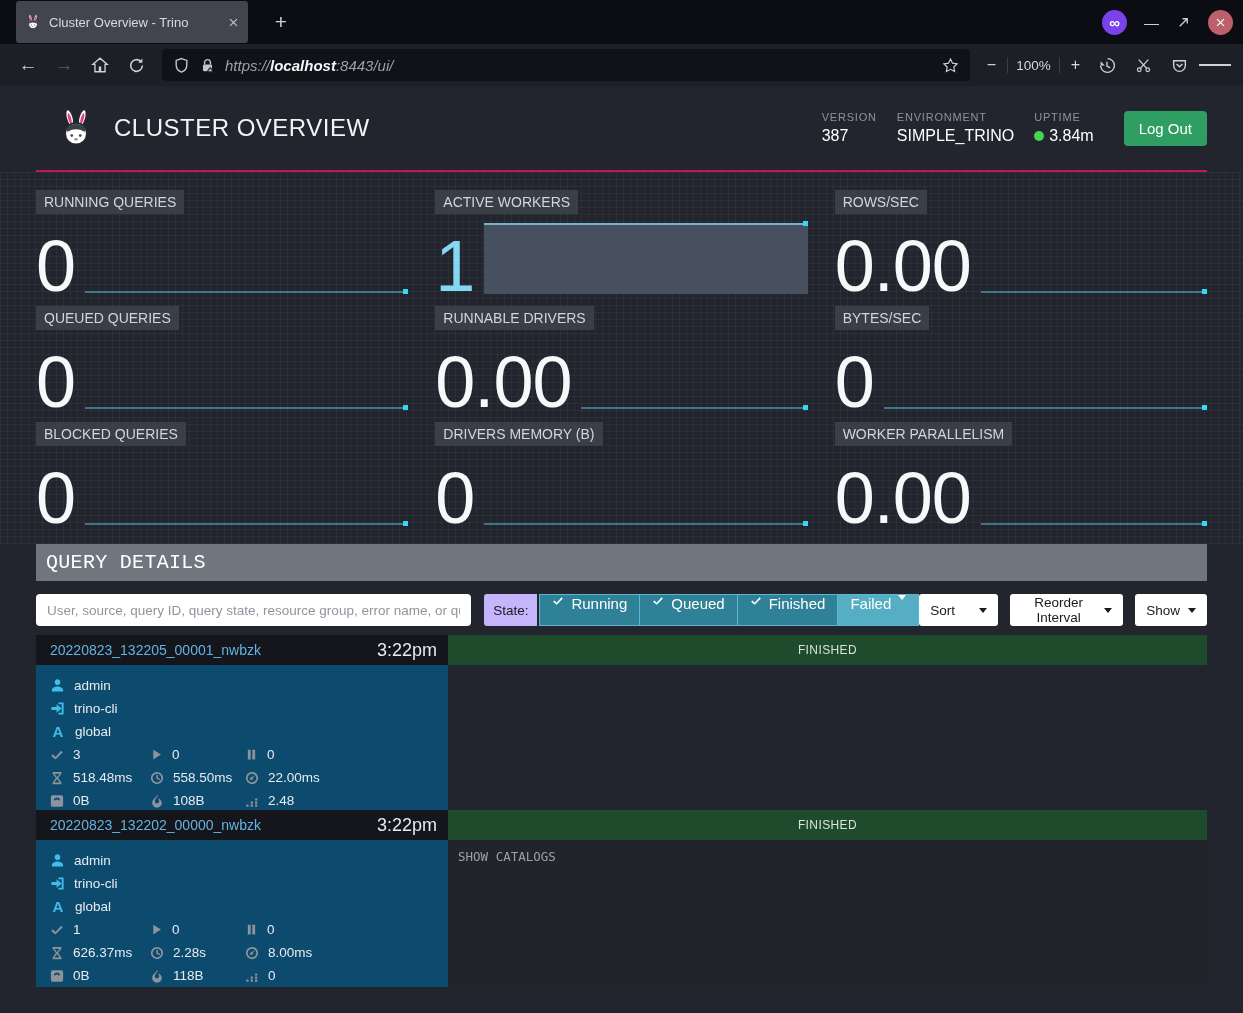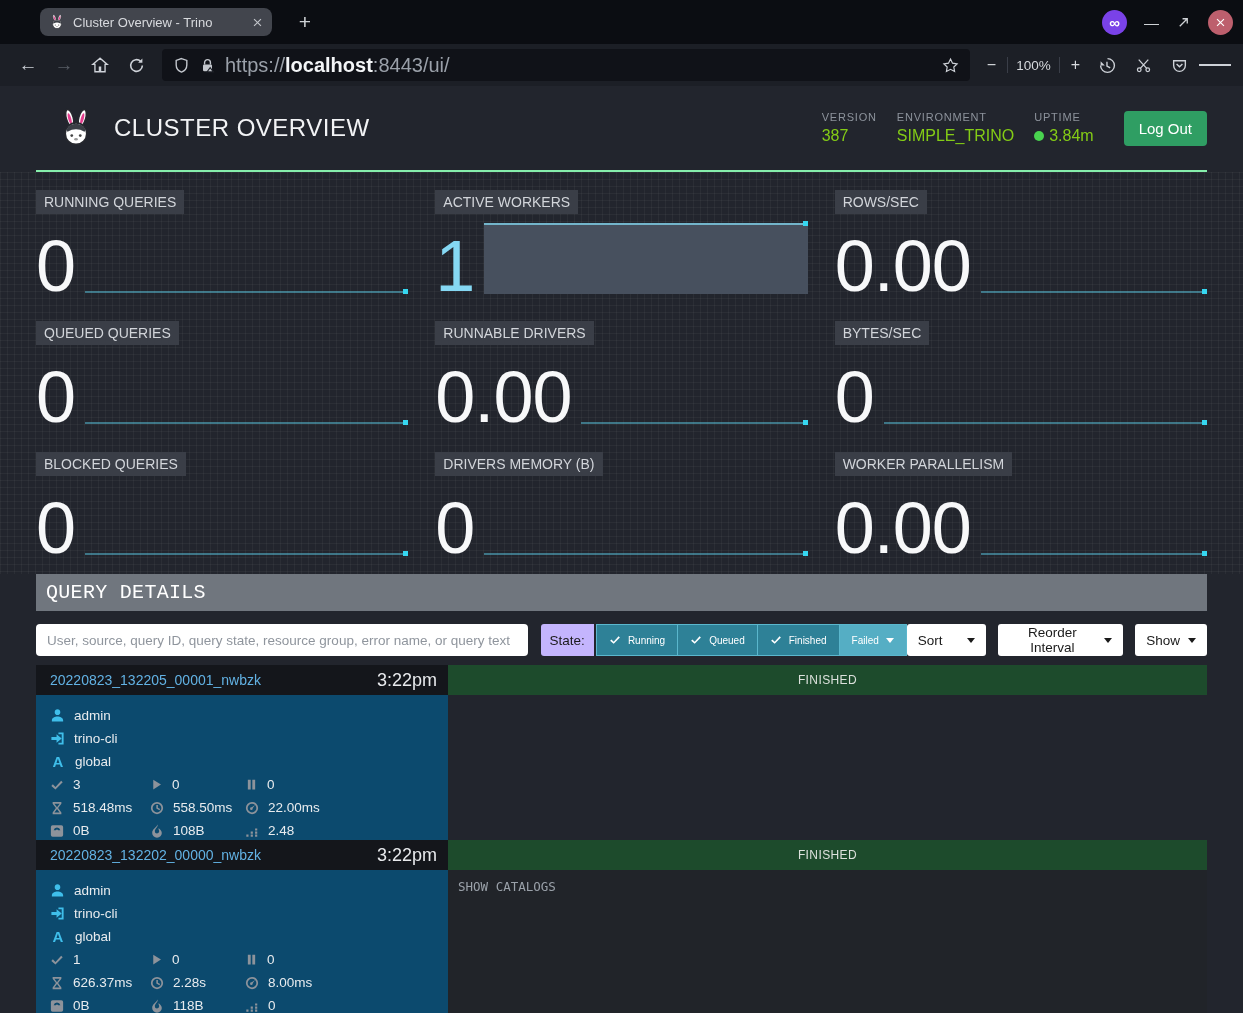--- a/index.html
+++ b/index.html
@@ -4,66 +4,66 @@
 <style>
   * { margin:0; padding:0; box-sizing:border-box; }
   html,body { width:1243px; height:1013px; overflow:hidden; background:#22252d;
     font-family:"Liberation Sans", sans-serif; }
 
   
   .ic { display:inline-block; vertical-align:middle; fill:currentColor; }
 
   
   .tabbar { height:44px; background:#0b0d12; display:flex; align-items:center; }
-  .tab { margin-left:40px; width:232px; height:28px; background:#42454d; border-radius:8px;
+  .tab { margin-left:16px; width:232px; height:42px; background:#42454d; border-radius:3px;
     display:flex; align-items:center; padding:0 9px; gap:8px; color:#d8dade; font-size:13px; cursor:default; }
   .tab-title { flex:1; white-space:nowrap; overflow:hidden; }
   .tab-close { color:#c2c5ca; display:flex; }
   .newtab { margin-left:18px; color:#cdd0d4; font-size:21px; width:30px; height:30px;
     display:flex; align-items:center; justify-content:center; }
   .winctl { margin-left:auto; display:flex; align-items:center; gap:17px; padding-right:10px; }
   .badge-private { width:25px; height:25px; border-radius:50%; background:#7a42e8; color:#fff;
     display:flex; align-items:center; justify-content:center; font-size:15px; font-weight:bold; }
   .win-min { color:#cfd2d6; font-size:15px; }
   .win-restore { color:#cfd2d6; display:flex; }
   .win-close { width:25px; height:25px; border-radius:50%; background:#bd5f6d; color:#fff;
     display:flex; align-items:center; justify-content:center; }
 
   .navbar { height:42px; background:#1c1f26; display:flex; align-items:center; padding:0 12px; gap:4px; }
   .nav-ic { width:32px; height:30px; display:flex; align-items:center; justify-content:center;
     color:#ced2d8; font-size:19px; }
   .nav-ic.dim { color:#595e66; }
   .urlbar { flex:1; height:32px; background:#101218; border-radius:4px; display:flex;
     align-items:center; padding:0 11px; gap:9px; margin:0 6px; color:#c3c7cd; }
-  .url-text { font-size:20px; color:#9aa0a9; flex:1; white-space:nowrap; overflow:hidden; }
+  .url-text { font-size:15px; color:#9aa0a9; flex:1; white-space:nowrap; overflow:hidden;font-style:italic; }
   .url-host { color:#f3f5f7; font-weight:bold; }
   .url-star { color:#ced2d8; font-size:17px; }
   .zoomctl { display:flex; align-items:center; gap:8px; color:#d6d9dd; font-size:13.5px; padding:0 4px; }
   .zsep { width:1px; height:16px; background:#3a3e48; }
   .zbtn { font-size:16px; color:#d6d9dd; padding:0 3px; }
 
   
   .app { height:927px; background:#22252d; }
-  .app-header { margin:0 36px; height:86px; border-bottom:2px solid #86efac;
+  .app-header { margin:0 36px; height:86px; border-bottom:2px solid #be185d;
     display:flex; align-items:center; }
   .app-logo { display:flex; margin-left:20px; }
   .app-title { margin-left:18px; font-size:24px; color:#f2f3f5; letter-spacing:.5px; }
   .meta-group { margin-left:auto; display:flex; gap:20px; align-items:center; }
   .meta-item .m-label { font-size:11px; color:#8d939c; letter-spacing:.8px; margin-bottom:4px; }
-  .meta-item .m-value { font-size:16px; color:#84cc16; display:flex; align-items:center; gap:5px; }
+  .meta-item .m-value { font-size:16px; color:#ffffff; display:flex; align-items:center; gap:5px; }
   .dot-green { width:10px; height:10px; border-radius:50%; background:#49d34f; }
   .logout-btn { margin-left:30px; background:#2f9e63; color:#fff; border:none; border-radius:4px;
     font-size:15px; padding:9px 15px; font-family:inherit; }
 
   .stats-wrap { padding:13px 36px 12px;
     background-image:
       linear-gradient(rgba(255,255,255,.04) 1px, transparent 1px),
       linear-gradient(90deg, rgba(255,255,255,.04) 1px, transparent 1px);
     background-size:7px 7px; }
-  .stats-grid { display:grid; grid-template-columns:repeat(3,1fr); gap:16px 27px; }
+  .stats-grid { display:grid; grid-template-columns:repeat(3,1fr); gap:1px 27px; }
   .card { height:115px; position:relative; display:flex; align-items:flex-end; padding:36px 0 6px; }
   .card-label { position:absolute; top:5px; left:0; background:#3a3e47; color:#d2d5da;
     font-size:14px; padding:4px 8px; }
   .card-value { font-size:72px; line-height:.78; color:#f7f8f9; letter-spacing:-1px; margin-right:10px; }
   .value-cyan { color:#85d8f3; }
   .card-spark { flex:1; height:71px; position:relative; }
   .spark-line::before { content:''; position:absolute; left:0; right:3px; bottom:1px; height:2px;
     background:rgba(90,200,225,.5); }
   .spark-line::after { content:''; position:absolute; right:0; bottom:0; width:5px; height:5px;
     background:#36d7f0; }
@@ -73,22 +73,22 @@
 
   .qd-bar { margin:0 36px; height:37px; background:#70767e; color:#fff; font-size:20px;
     display:flex; align-items:center; padding-left:10px; letter-spacing:.3px;font-family:Liberation Mono, monospace; }
   .qd-toolbar { margin:13px 36px 9px; display:flex; align-items:center; }
   .search-input { width:533px; height:32px; border:none; border-radius:4px; padding:0 11px;
     font-size:13.5px; font-family:inherit; color:#222; background:#fff; }
   .search-input::placeholder { color:#8f959d; }
   .state-group { margin-left:13px; display:flex; height:32px; }
   .state-label { background:#c4b5fd; color:#1a1a1a; font-size:13.5px; display:flex; align-items:center;
     padding:0 9px; border-radius:3px 0 0 3px; margin-right:2px; }
-  .btn-teal { display:flex; align-items:center; gap:7px; padding:0 12px; background:#2e8197;
-    border:1px solid #5ab7cd; border-left-width:0; color:#fff; font-size:10px; }
+  .btn-teal { display:flex; gap:7px; padding:0 12px; background:#2e8197;
+    border:1px solid #5ab7cd; border-left-width:0; color:#fff; font-size:15px; }
   .btn-teal:first-of-type { border-left-width:1px; }
   .btn-teal.light { background:#55aec4; }
   .btn-teal .chk { display:none; }
   .btn-teal.checked .chk { display:inline-block; }
   .btn-teal .caret { display:none; }
   .btn-teal.dropdown .caret { display:inline-block; }
   .caret { width:0; height:0; border-left:4px solid transparent; border-right:4px solid transparent;
     border-top:5px solid currentColor; }
   .btn-white { background:#fff; color:#1a1a1a; font-size:13.5px; height:32px; padding:0 11px;
     border:none; border-radius:3px; display:flex; align-items:center; gap:8px; font-family:inherit; }

